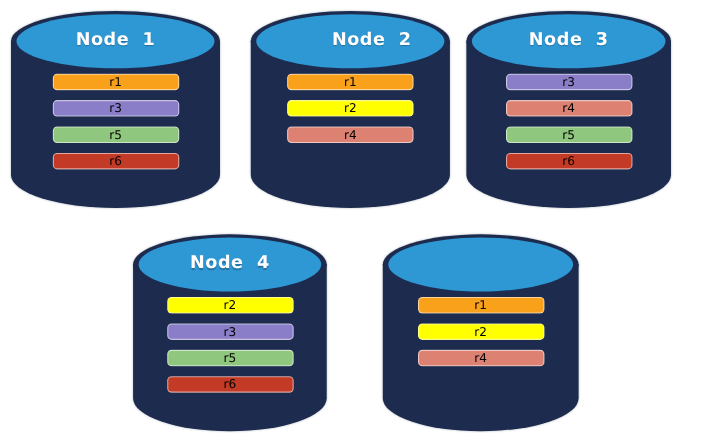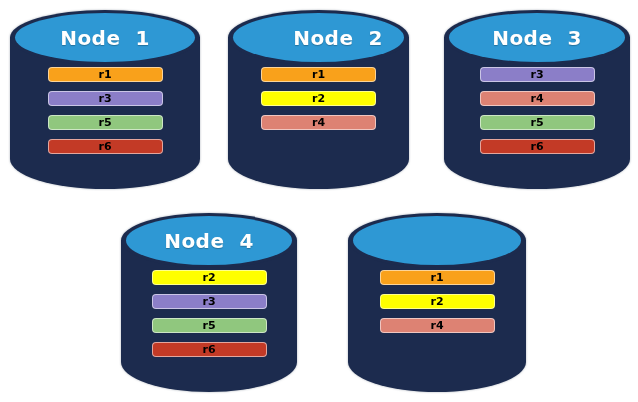--- a/index.html
+++ b/index.html
@@ -16,21 +16,21 @@
     overflow: hidden;
   }
   .cylinder {
     position: absolute;
     height: 179px;
     filter: drop-shadow(0 0 1px rgba(110,120,135,0.55));
   }
   
   .pos-0 { left: 10px;  top: 10px;  width: 190px; }
   .pos-1 { left: 228px; top: 10px;  width: 181px; }
-  .pos-2 { left: 444px; top: 10px;  width: 186px; }
+  .pos-2 { left: 424px; top: 10px;  width: 186px; }
   .pos-3 { left: 121px; top: 213px; width: 176px; }
   .pos-4 { left: 348px; top: 213px; width: 178px; }
 
   .cyl-body {
     position: absolute;
     left: 0; right: 0;
     top: 27px; bottom: 0;
     border-radius: 0 0 50% 50% / 0 0 30px 30px;
   }
   .cyl-top {
@@ -47,21 +47,21 @@
     height: 49px;
     border-radius: 50%;
   }
   .cyl-label {
     position: absolute;
     left: 0; right: 0;
     top: 16px;
     text-align: center;
     color: #ffffff;
     font-weight: bold;
-    font-size: 20px;
+    font-size: 16px;
     letter-spacing: 0.5px;
     white-space: pre;
     text-shadow: 0 1px 1px rgba(0,0,0,0.25);
   }
   .bars {
     position: absolute;
     left: 0; right: 0;
     top: 57px;
     display: flex;
     flex-direction: column;
@@ -71,21 +71,21 @@
   .bar {
     box-sizing: border-box;
     width: 115px;
     height: 15px;
     border-radius: 4px;
     border: 1px solid rgba(255,255,255,0.55);
     display: flex;
     align-items: center;
     justify-content: center;
     color: #000000;
-    font-weight: bold;
+    font-weight: normal;
     font-size: 11px;
     line-height: 1;
   }
 </style>
 </head>
 <body>
 
 <div id="canvas">
   <div class="cylinder pos-0">
     <div class="cyl-body" style="background: rgb(28, 43, 78);"></div>

